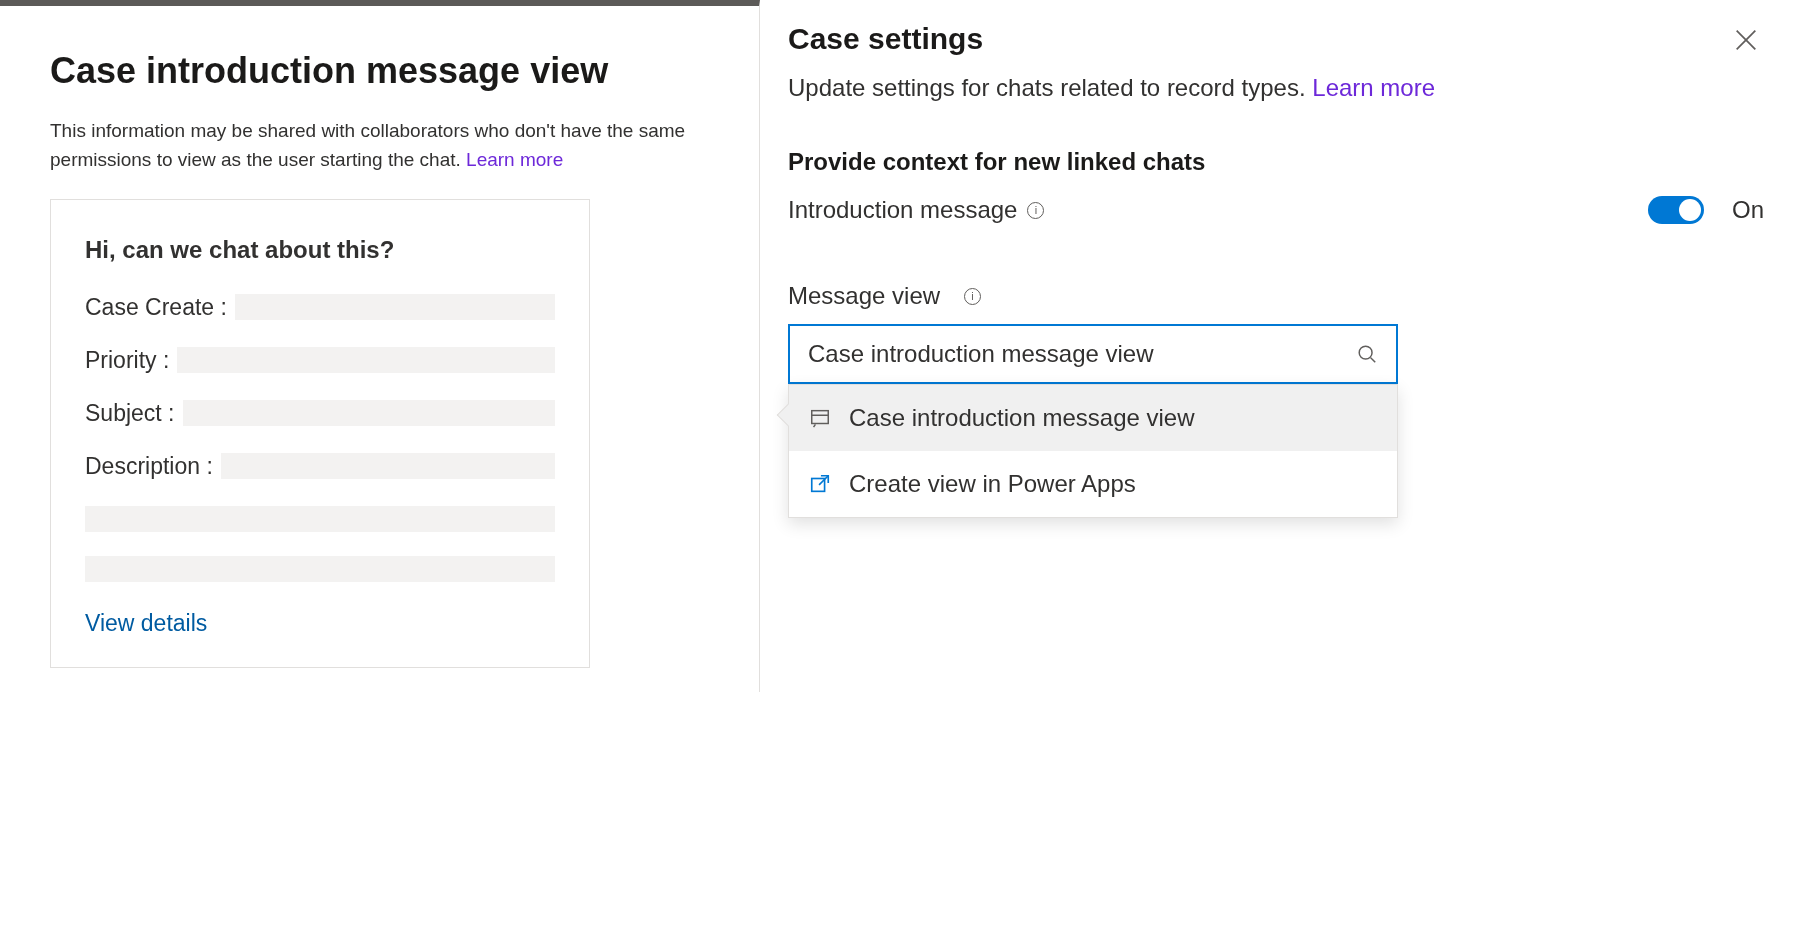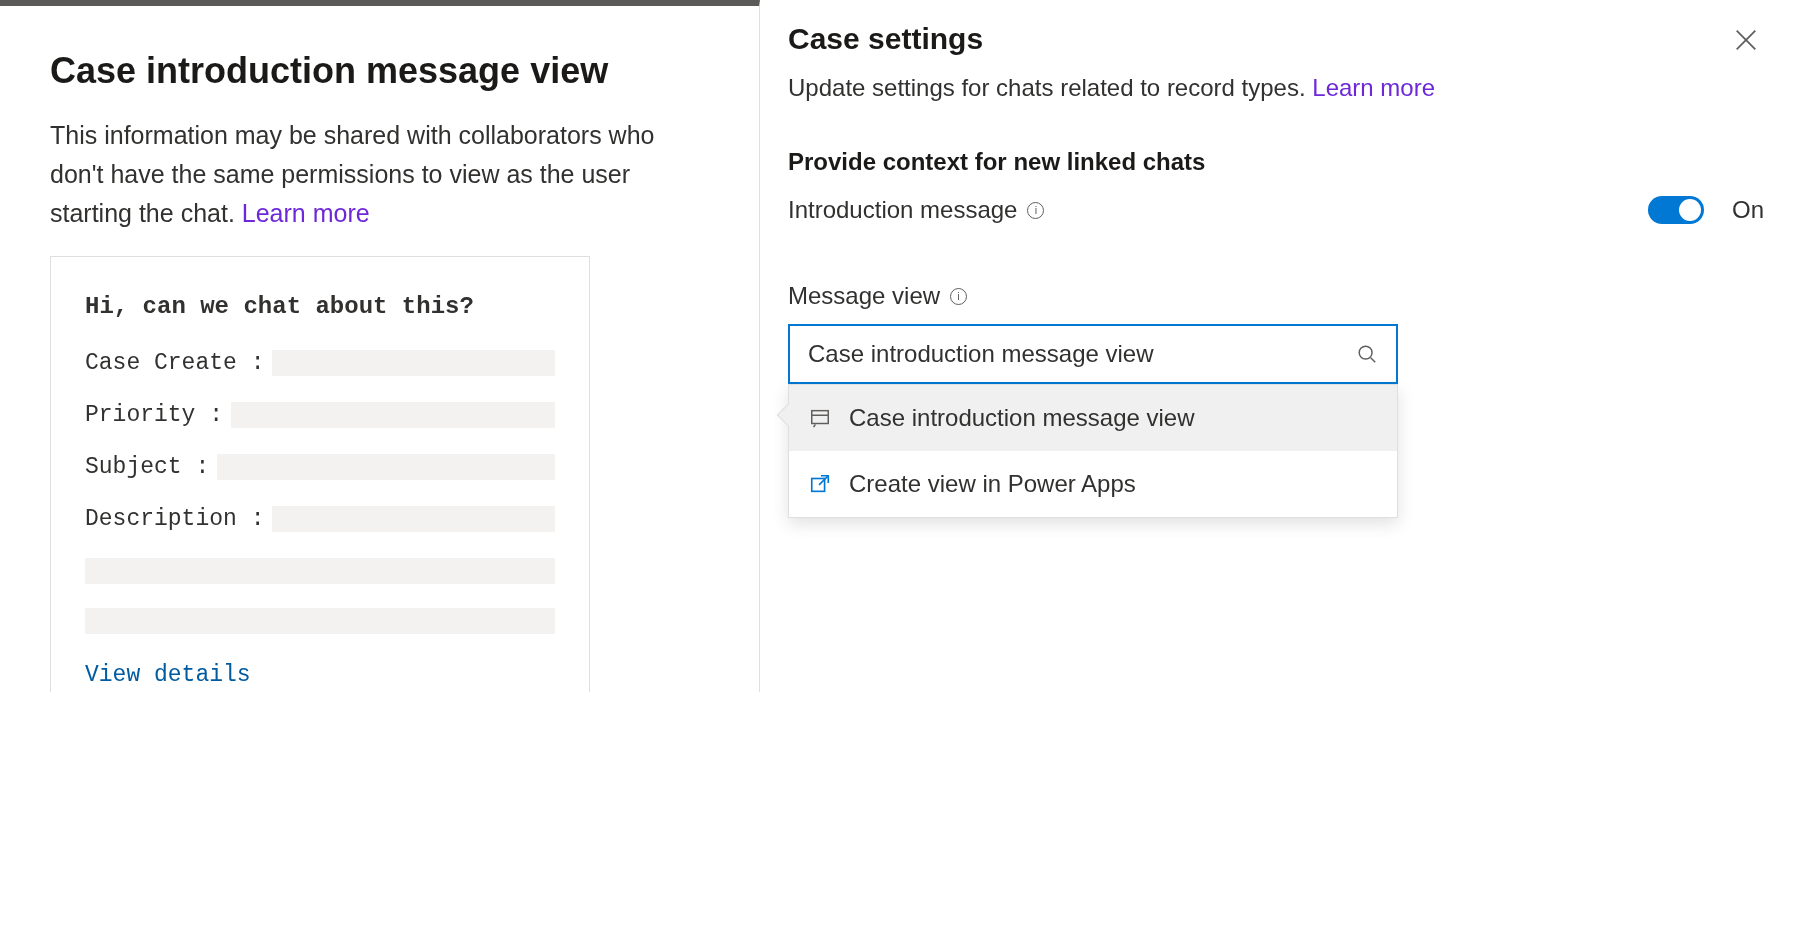--- a/index.html
+++ b/index.html
@@ -21,37 +21,36 @@
     border-top: 6px solid #5c5a58;
     border-right: 1px solid #e1dfdd;
     padding: 44px 48px 20px 50px;
   }
   .left-title {
     font-size: 36px;
     font-weight: 600;
     margin: 0 0 24px 0;
   }
   .left-desc {
-    font-size: 25px;
+    font-size: 19px;
     font-weight: 400;
     line-height: 1.55;
     color: #323130;
     margin: 16px 0 24px 0;
     max-width: 650px;
   }
   .link {
     color: #6d28d9;
     cursor: pointer;
   }
   .preview-card {
     margin-top: 14px;
     width: 540px;
     border: 1px solid #e1dfdd;
     padding: 36px 34px 30px 34px;
-    font-family: Liberation Mono, monospace;
   }
   .preview-greeting {
     font-size: 24px;
     font-weight: 600;
     margin-bottom: 30px;
     color: #323130;
   }
   .field-row {
     display: flex;
     align-items: center;
@@ -156,21 +155,21 @@
     border-radius: 50%;
     background: #ffffff;
   }
   .toggle-text {
     font-size: 24px;
     color: #323130;
   }
   .mv-label-wrap {
     display: flex;
     align-items: center;
-    gap: 10px;
+    gap: 24px;
     font-size: 24px;
     color: #323130;
     margin-bottom: 14px;
   }
   .lookup-wrap {
     position: relative;
     width: 610px;
   }
   .lookup-input {
     width: 100%;

